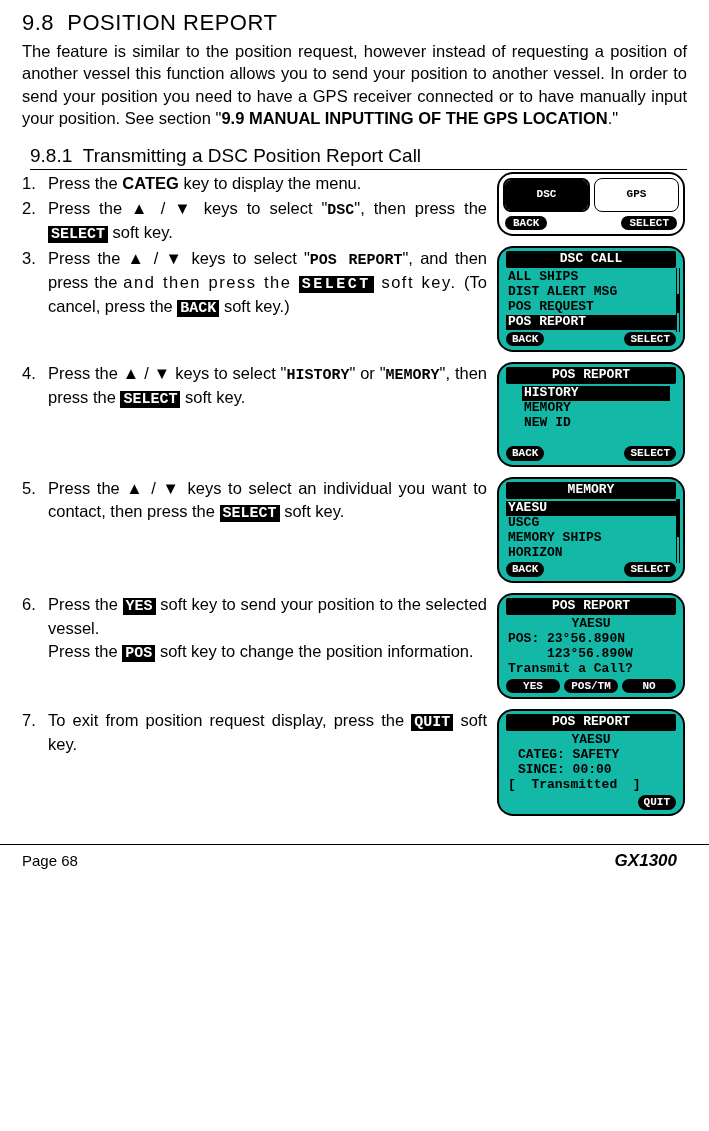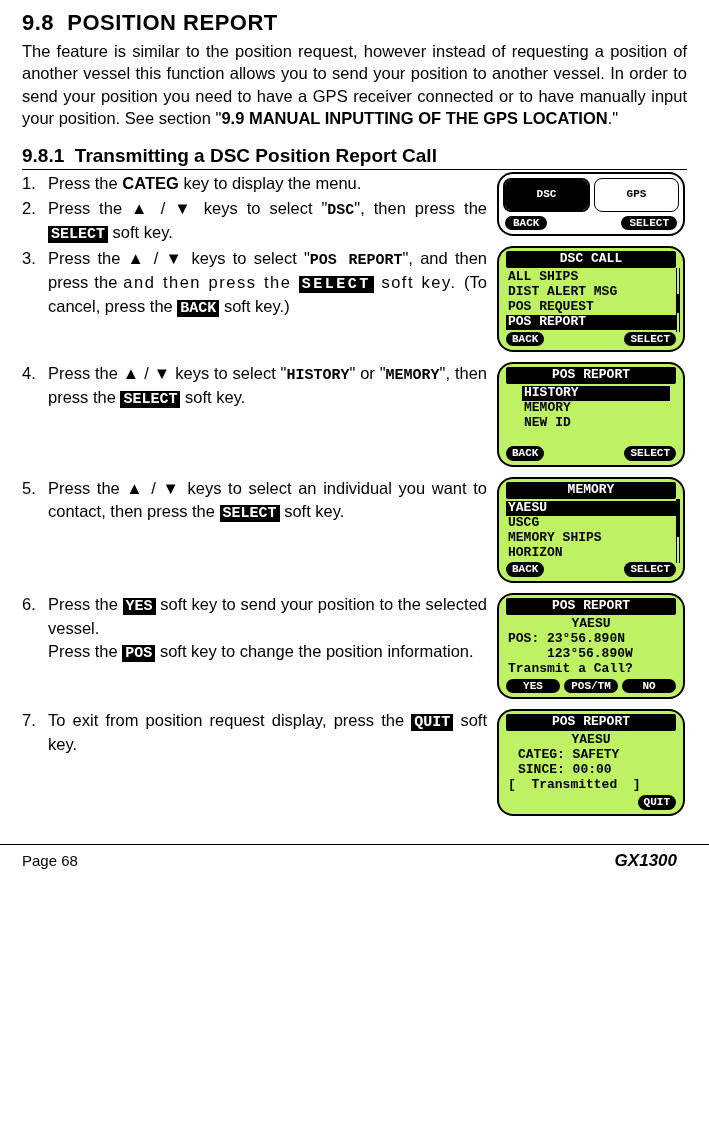--- a/index.html
+++ b/index.html
@@ -9,35 +9,35 @@
     padding: 0;
     background: #fff;
     color: #000;
     width: 709px;
   }
   .page {
     padding: 10px 22px 0 22px;
   }
   h1.section-title {
     font-size: 22px;
-    font-weight: bold;
+    font-weight: normal;
     margin: 0 0 4px 0;
     letter-spacing: 0.5px;
   }
   p.intro {
     font-size: 16.5px;
     line-height: 1.35;
     margin: 0 0 16px 0;
     text-align: justify;
   }
   p.intro b { font-weight: bold; }
   h2.subsection-title {
     font-size: 19px;
-    font-weight: bold;
-    margin: 0 0 2px 0;
+    font-weight: normal;
+    margin: 0 0 2px 8px;
     border-bottom: 1.5px solid #000;
     padding-bottom: 2px;
   }
   .subheader-box {
     font-style: italic;
     font-size: 16.5px;
     border: 1px solid #000;
     padding: 2px 6px;
     display: inline-block;
     margin-bottom: 8px;
@@ -89,21 +89,21 @@
   }
   .lcd {
     border: 2.5px solid #000;
     border-radius: 16px;
     width: 188px;
     font-family: "Courier New", monospace;
     font-weight: bold;
     font-size: 13px;
     line-height: 1.15;
     padding: 3px 3px 4px 3px;
-    background: #bef264;
+    background: #14b8a6;
   }
   .lcd .title-bar {
     background: #000;
     color: #fff;
     text-align: center;
     padding: 1px 0;
     margin: 0 4px 2px 4px;
     border-radius: 2px;
   }
   .lcd .line { padding: 0 6px; white-space: pre; }

